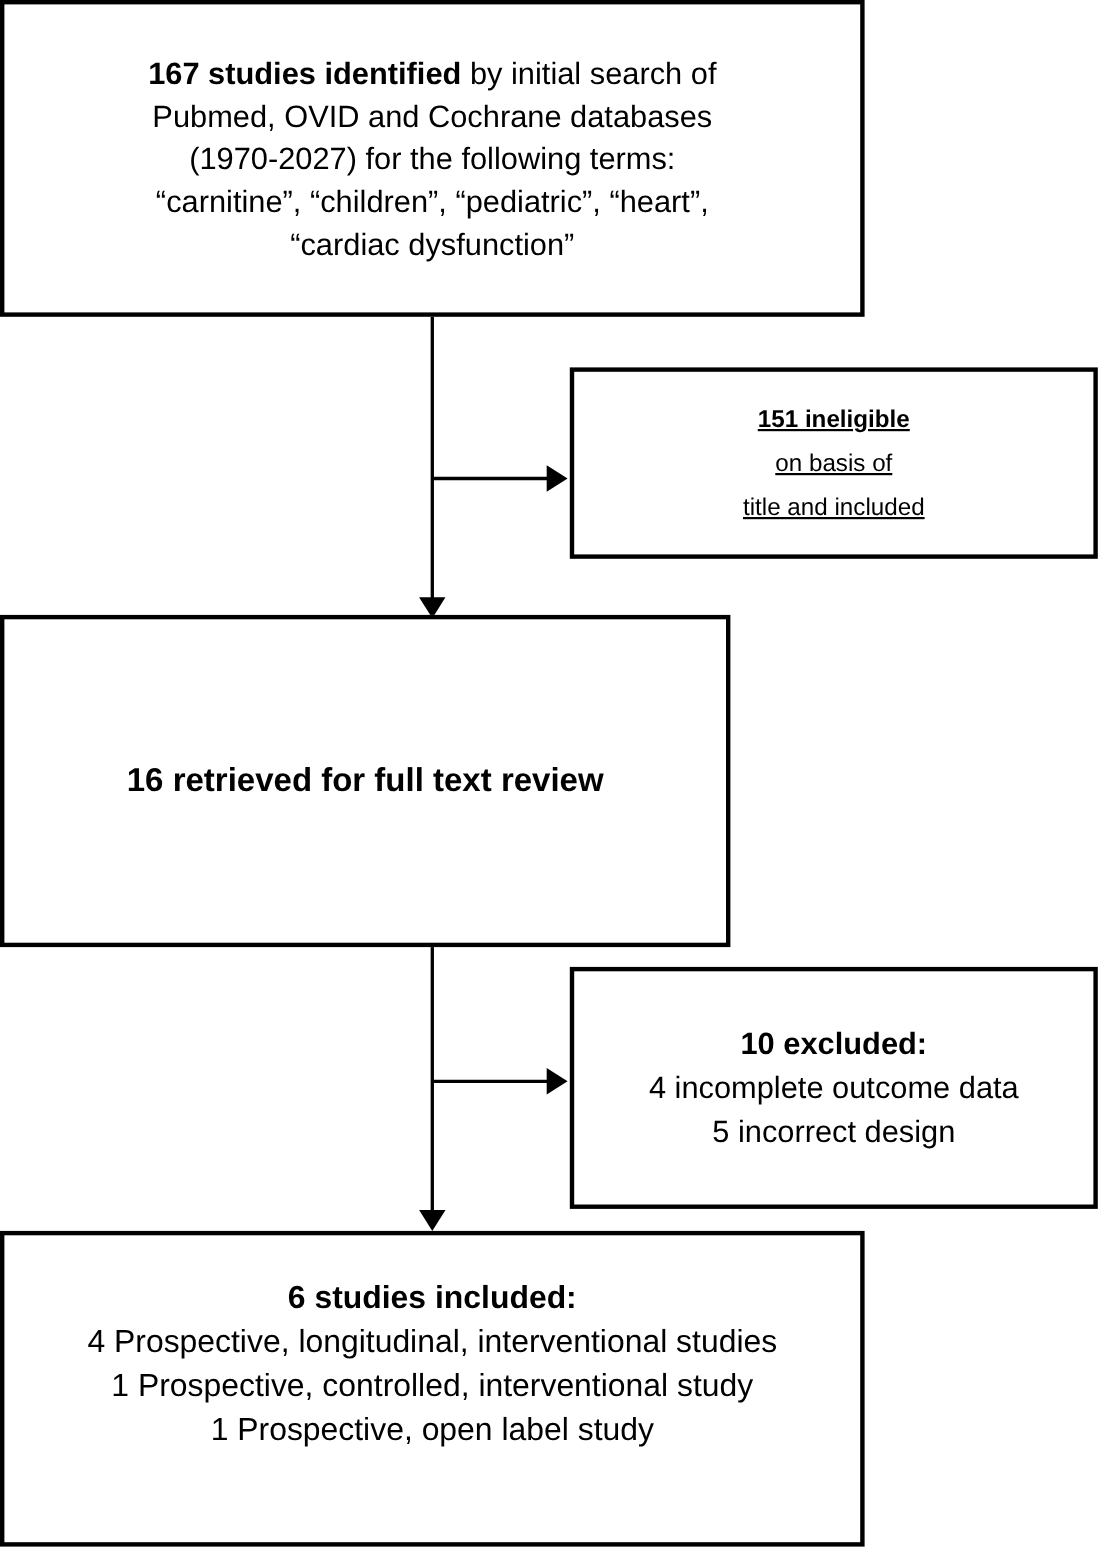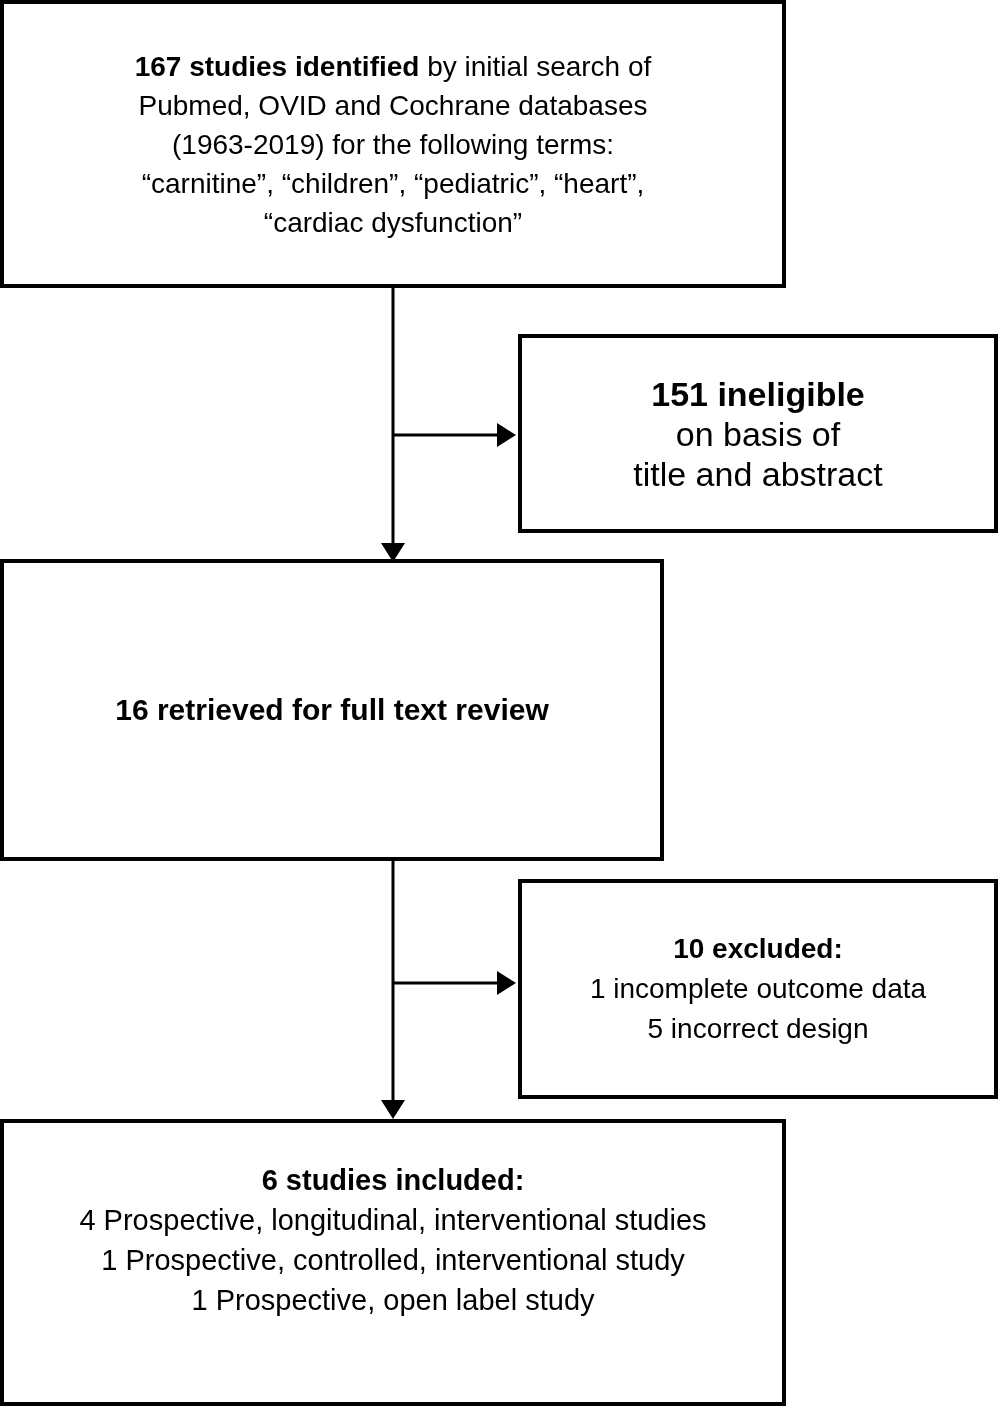--- a/index.html
+++ b/index.html
@@ -27,23 +27,24 @@
     align-items: center;
   }
   .box-identified {
     left: 0; top: 0;
     width: 786px; height: 288px;
     font-size: 28px;
     line-height: 39px;
   }
   .box-ineligible {
     left: 518px; top: 334px;
-    width: 480px; height: 199px;
-    font-size: 34px;
+    width: 480px; height: 174px;
+    font-size: 22px;
     line-height: 40px;
+    text-decoration: underline;
   }
   .box-retrieved {
     left: 0; top: 559px;
     width: 664px; height: 302px;
     font-size: 30px;
     line-height: 40px;
   }
   .box-excluded {
     left: 518px; top: 879px;
     width: 480px; height: 220px;
@@ -88,38 +89,38 @@
       <line x1="393" y1="983" x2="499" y2="983"></line>
       <polygon points="497,971 497,995 516,983" stroke="none"></polygon>
     </g>
   </svg>
 
   <div class="fbox box-identified">
     <div class="line">
       <span class="b">167 studies identified</span><span> by initial search of</span>
     </div>
     <div class="line">Pubmed, OVID and Cochrane databases</div>
-    <div class="line">(1963-2019) for the following terms:</div>
+    <div class="line">(1970-2027) for the following terms:</div>
     <div class="line">“carnitine”, “children”, “pediatric”, “heart”,</div>
     <div class="line">“cardiac dysfunction”</div>
   </div>
 
   <div class="fbox box-ineligible">
     <div class="line b">151 ineligible</div>
     <div class="line">on basis of</div>
-    <div class="line">title and abstract</div>
+    <div class="line">title and included</div>
   </div>
 
   <div class="fbox box-retrieved">
     <div class="line b">16 retrieved for full text review</div>
   </div>
 
   <div class="fbox box-excluded">
     <div class="line b">10 excluded:</div>
-    <div class="line">1 incomplete outcome data</div>
+    <div class="line">4 incomplete outcome data</div>
     <div class="line">5 incorrect design</div>
   </div>
 
   <div class="fbox box-included">
     <div class="line b">6 studies included:</div>
     <div class="line">4 Prospective, longitudinal, interventional studies</div>
     <div class="line">1 Prospective, controlled, interventional study</div>
     <div class="line">1 Prospective, open label study</div>
   </div>
 

